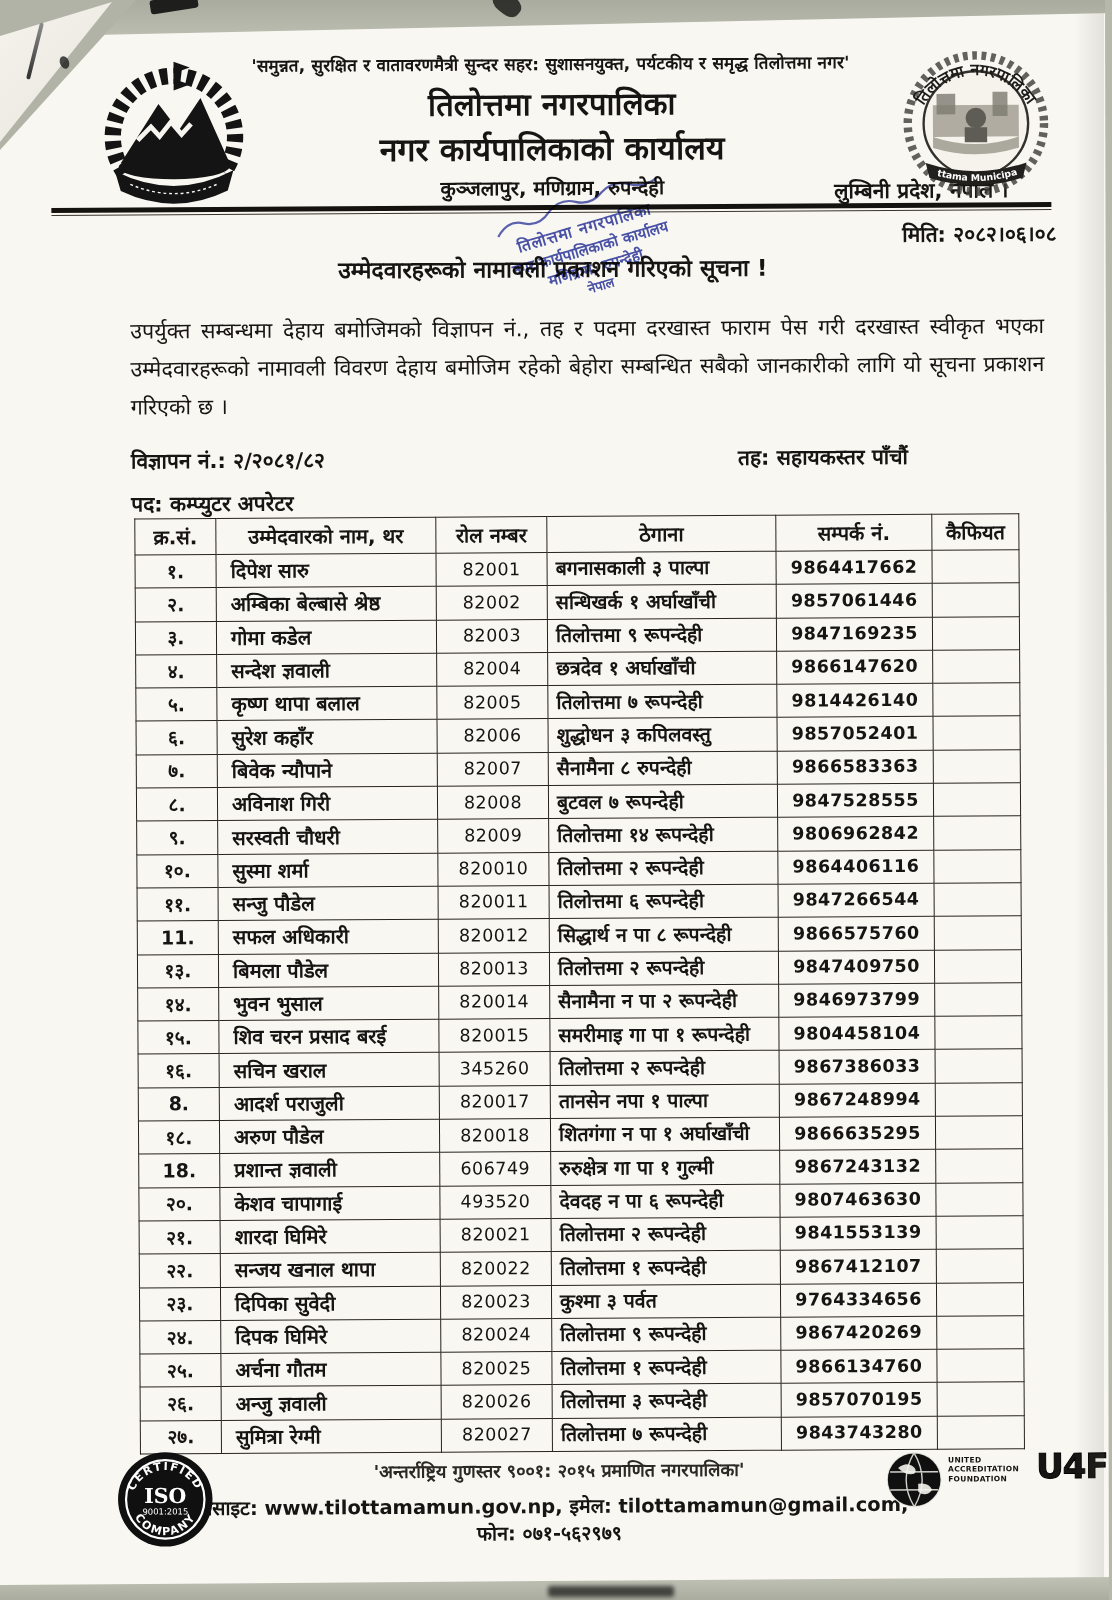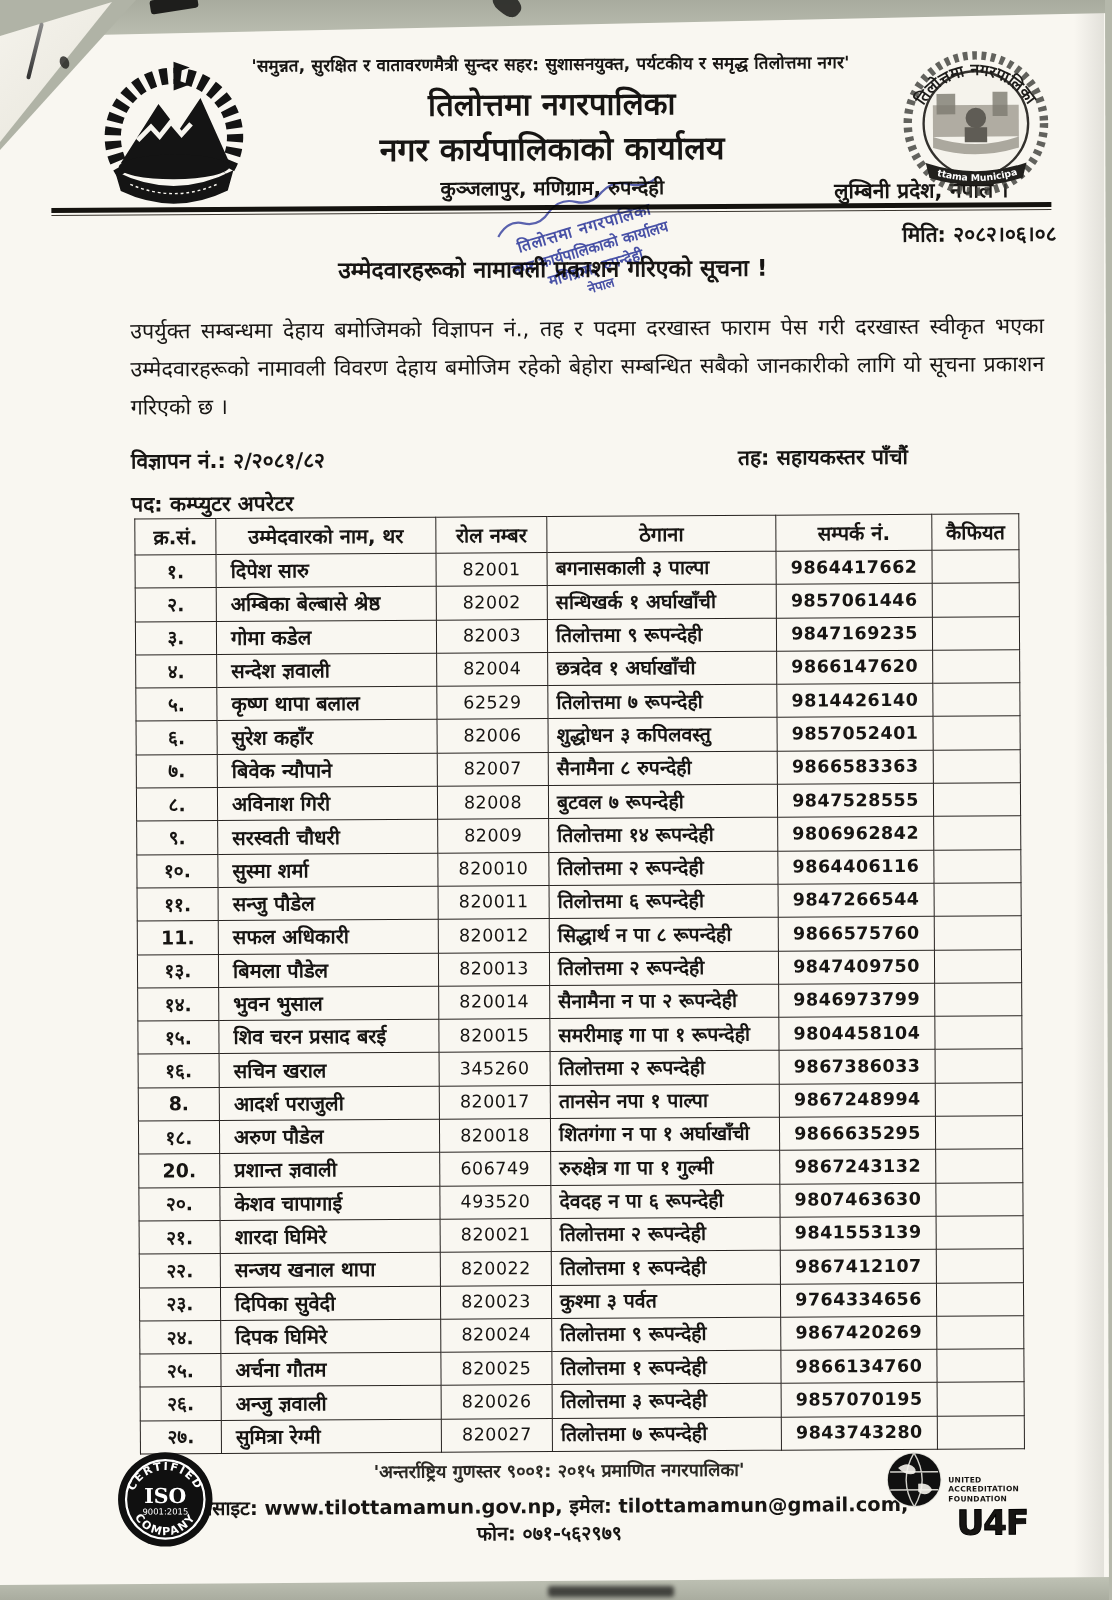--- a/index.html
+++ b/index.html
@@ -75,21 +75,21 @@
   .doc-table td.col-roll{text-align:center;font-size:17.5px;font-weight:500;letter-spacing:.5px;}
   .doc-table td.col-address{text-align:left;padding-left:8px;font-size:19.5px;}
   .doc-table td.col-contact{text-align:center;font-size:17.5px;font-weight:600;letter-spacing:.5px;}
   
   .iso-badge{position:absolute;left:112px;top:1448px;z-index:4;}
   .cert-line{position:absolute;left:230px;top:1458px;width:650px;text-align:center;
     font-size:18px;font-weight:bold;color:#2b2924;}
   .contact-line{position:absolute;left:180px;top:1492px;width:730px;text-align:center;
     font-size:19.5px;font-weight:bold;}
   .uaf{position:absolute;left:880px;top:1450px;display:flex;align-items:flex-start;gap:4px;z-index:4;}
-  .uaf-right{display:flex;flex-direction:column;align-items:center;margin-top:28px;}
+  .uaf-right{display:flex;flex-direction:row;align-items:flex-end;}
   .uaf-org{font-size:7.5px;font-weight:bold;width:88px;line-height:1.25;letter-spacing:.3px;}
   .uaf-word{font-size:34px;font-weight:bold;letter-spacing:-1px;line-height:1;margin-top:2px;
     -webkit-text-stroke:1px #000;}
 </style>
 </head>
 <body>
 
 <div class="scan-top"></div>
 <div class="scan-bottom"></div>
 <div class="scan-right"></div>
@@ -213,21 +213,21 @@
           <td class="col-sn">४.</td>
           <td class="col-name">सन्देश ज्ञवाली</td>
           <td class="col-roll">82004</td>
           <td class="col-address">छत्रदेव १ अर्घाखाँची</td>
           <td class="col-contact">9866147620</td>
           <td class="col-remarks"></td>
         </tr>
         <tr>
           <td class="col-sn">५.</td>
           <td class="col-name">कृष्ण थापा बलाल</td>
-          <td class="col-roll">62529</td>
+          <td class="col-roll">82005</td>
           <td class="col-address">तिलोत्तमा ७ रूपन्देही</td>
           <td class="col-contact">9814426140</td>
           <td class="col-remarks"></td>
         </tr>
         <tr>
           <td class="col-sn">६.</td>
           <td class="col-name">सुरेश कहाँर</td>
           <td class="col-roll">82006</td>
           <td class="col-address">शुद्धोधन ३ कपिलवस्तु</td>
           <td class="col-contact">9857052401</td>
@@ -323,21 +323,21 @@
         </tr>
         <tr>
           <td class="col-sn">१८.</td>
           <td class="col-name">अरुण पौडेल</td>
           <td class="col-roll">820018</td>
           <td class="col-address">शितगंगा न पा १ अर्घाखाँची</td>
           <td class="col-contact">9866635295</td>
           <td class="col-remarks"></td>
         </tr>
         <tr>
-          <td class="col-sn">20.</td>
+          <td class="col-sn">18.</td>
           <td class="col-name">प्रशान्त ज्ञवाली</td>
           <td class="col-roll">606749</td>
           <td class="col-address">रुरुक्षेत्र गा पा १ गुल्मी</td>
           <td class="col-contact">9867243132</td>
           <td class="col-remarks"></td>
         </tr>
         <tr>
           <td class="col-sn">२०.</td>
           <td class="col-name">केशव चापागाई</td>
           <td class="col-roll">493520</td>

